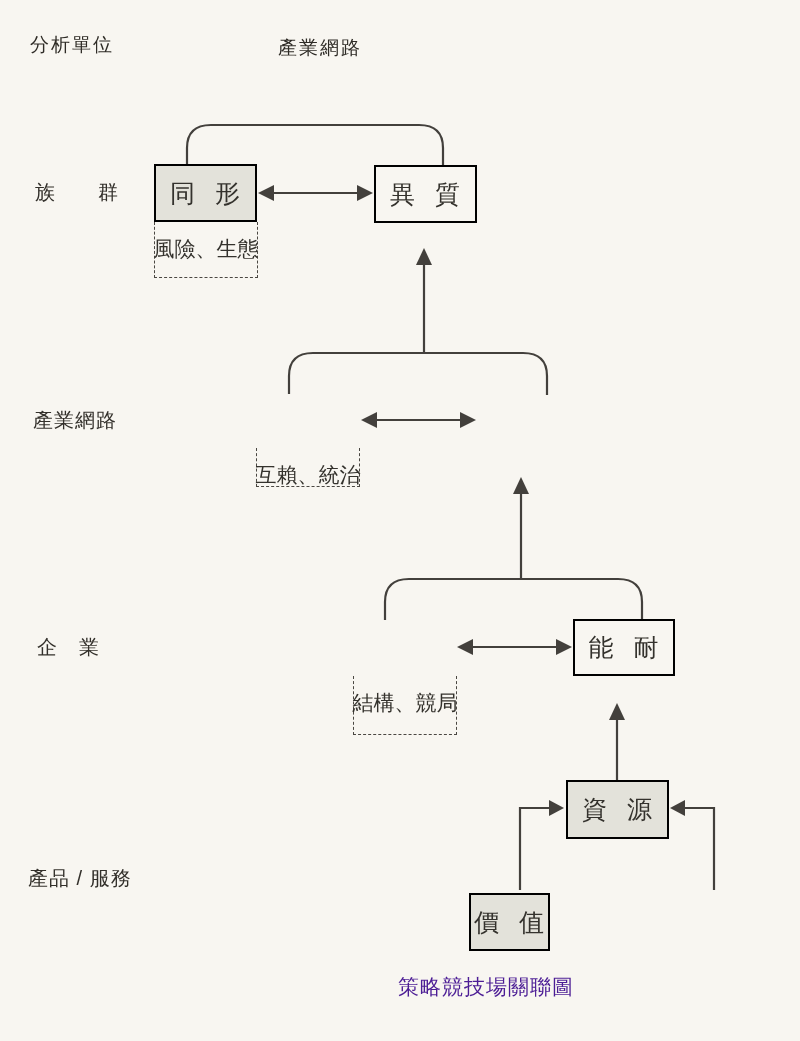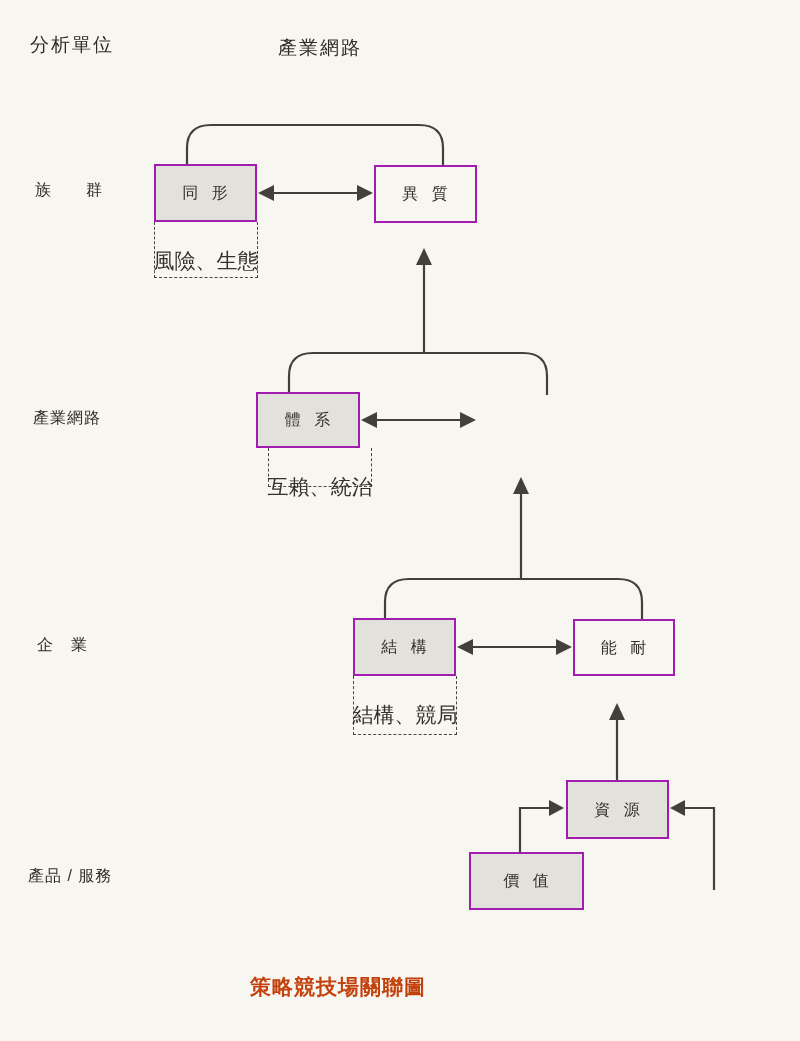--- a/index.html
+++ b/index.html
@@ -18,55 +18,55 @@
   .hdr {
     position:absolute;
     font-family:"Liberation Serif","DejaVu Serif",serif;
     font-size:19px; line-height:1;
     letter-spacing:2px;
     color:#2e2b26;
     white-space:nowrap;
   }
   .rowlabel {
     position:absolute;
-    font-size:16px; line-height:1.2;
+    font-size:20px; line-height:1.2;
     letter-spacing:1px;
     color:#33302b;
     white-space:nowrap;
   }
   .box {
     position:absolute;
     box-sizing:border-box;
-    border:2px solid #a21caf;
+    border:2px solid #000000;
     display:flex; align-items:center; justify-content:center;
-    font-size:16px; line-height:1;
+    font-size:25px; line-height:1;
     word-spacing:0.45em; letter-spacing:1px;
     color:#34322d;
     white-space:nowrap;
   }
   .box.shaded { background:#e3e2da; }
   .box.plain  { background:transparent;text-align:right; }
   .note {
     position:absolute;
     box-sizing:border-box;
     border:1.5px dashed #4a4742;
     border-top:none;
     display:flex; justify-content:center; align-items:flex-start;
-    padding-top:28px;
+    padding-top:16px;
     font-size:21px; line-height:1;
     color:#34322d;
     white-space:nowrap;
   }
   .caption {
     position:absolute;
     left:250px; top:973px; width:324px;
-    text-align:left;
-    font-size:21px; font-weight:700;
+    text-align:right;
+    font-size:21px; font-weight:400;
     letter-spacing:1px;
-    color:#c2410c;
+    color:#4c1d95;
     white-space:nowrap;
   }
 </style>
 </head>
 <body>
 
 <div class="page">
 
   <svg class="connectors" viewBox="0 0 800 1041">
     <g stroke="#43403c" stroke-width="2.2" fill="none">
@@ -106,25 +106,23 @@
 
   <div class="rowlabel" style="left:35px; top:180px">族　　群</div>
   <div class="rowlabel" style="left:33px; top:408px">產業網路</div>
   <div class="rowlabel" style="left:37px; top:635px">企　業</div>
   <div class="rowlabel" style="left:28px; top:866px">產品 / 服務</div>
 
   <div class="box shaded" style="left:154px; top:164px; width:103px; height:58px">同 形</div>
   <div class="box plain" style="left:374px; top:165px; width:103px; height:58px">異 質</div>
   <div class="note" style="left:154px; top:222px; width:104px; height:56px">風險、生態</div>
 
-  <div class="box shaded" style="left:256px; top:392px; width:104px; height:56px">體 系</div>
-  <div class="note" style="left:268px; top:448px; width:104px; height:39px">互賴、統治</div>
+  <div class="note" style="left:256px; top:448px; width:104px; height:39px">互賴、統治</div>
 
-  <div class="box shaded" style="left:353px; top:618px; width:103px; height:58px">結 構</div>
   <div class="box plain" style="left:573px; top:619px; width:102px; height:57px">能 耐</div>
   <div class="note" style="left:353px; top:676px; width:104px; height:59px">結構、競局</div>
 
   <div class="box shaded" style="left:566px; top:780px; width:103px; height:59px">資 源</div>
-  <div class="box shaded" style="left:469px; top:852px; width:115px; height:58px">價 值</div>
+  <div class="box shaded" style="left:469px; top:893px; width:81px; height:58px">價 值</div>
 
   <div class="caption">策略競技場關聯圖</div>
 
 </div>
 
 </body></html>

